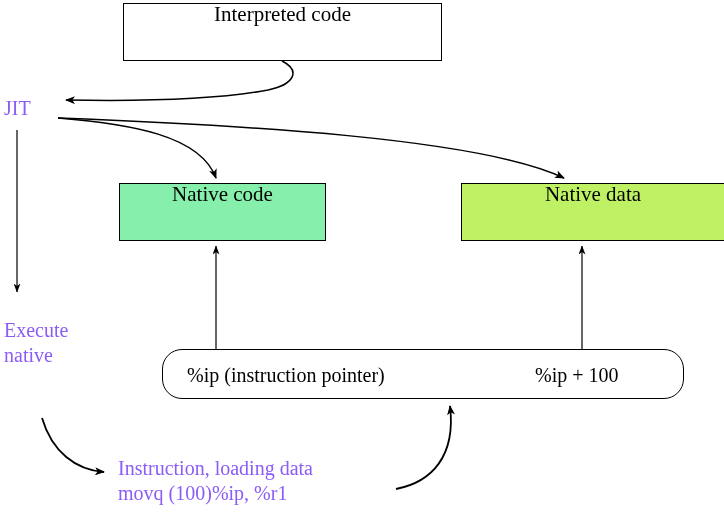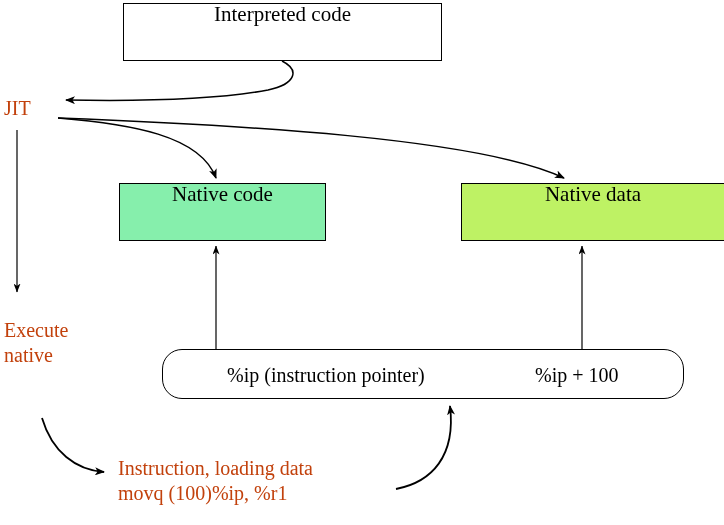--- a/index.html
+++ b/index.html
@@ -68,27 +68,27 @@
     border-radius: 20px;
     background: #ffffff;
   }
   .ip-field {
     position: absolute;
     font-size: 20px;
     color: #000000;
     white-space: nowrap;
     line-height: 1;
   }
-  #ip-pointer-label { left: 24px; top: 15px; margin-left: 40px; }
+  #ip-pointer-label { left: 24px; top: 15px; }
   #ip-offset-label { left: 372px; top: 15px; }
 
   .free-text {
     position: absolute;
     font-size: 20px;
-    color: #c2410c;
+    color: #8b5cf6;
     line-height: 25px;
     white-space: nowrap;
   }
   #jit-label { left: 4px; top: 96px; }
   #execute-label { left: 4px; top: 318px; }
   #instruction-label { left: 118px; top: 456px; }
   .free-text span { display: block; }
 </style>
 </head>
 <body>

